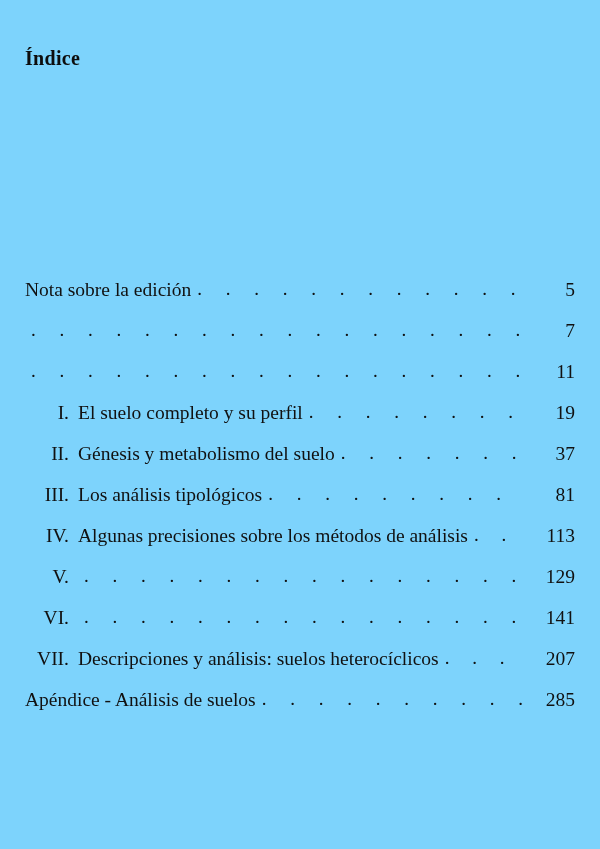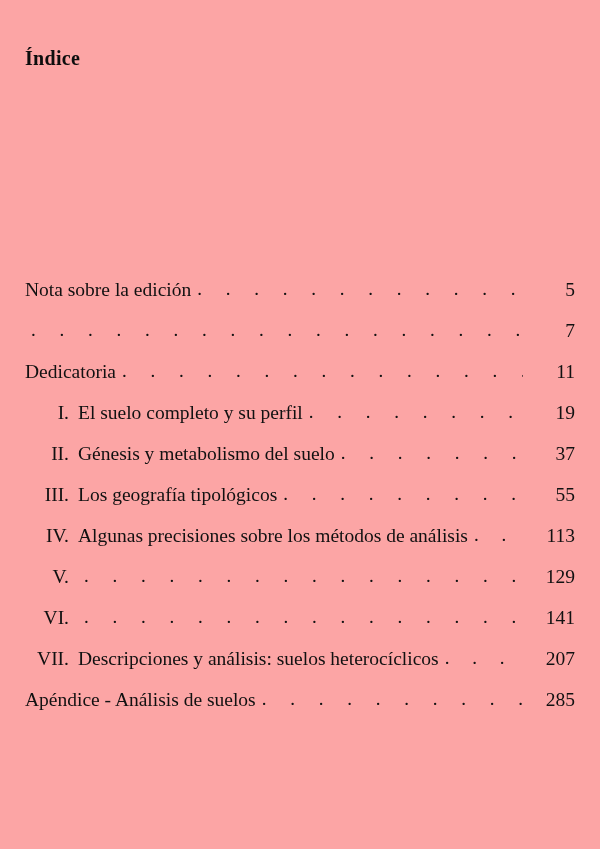--- a/index.html
+++ b/index.html
@@ -11,21 +11,21 @@
     width: 600px;
     height: 849px;
     position: relative;
     font-family: "Liberation Serif", serif;
     color: #111111;
     overflow: hidden;
   }
   .page {
     position: absolute;
     inset: 0;
-    background: #fca5a5;
+    background: #7dd3fc;
   }
   .toc-title {
     position: absolute;
     left: 25px;
     top: 47px;
     font-family: "Liberation Serif", serif;
     font-weight: bold;
     font-size: 20px;
     letter-spacing: 0.3px;
     color: #0d0d0d;
@@ -94,44 +94,43 @@
     </div>
 
     <div class="toc-row">
       <span class="toc-num empty"></span>
       <span class="toc-dots">. . . . . . . . . . . . . . . . . . . . . . . . . . . . . . . . . . . . . . . . . . . . . . .</span>
       <span class="toc-page">7</span>
     </div>
 
     <div class="toc-row">
       <span class="toc-num empty"></span>
-      <span class="toc-label">Dedicatoria</span>
       <span class="toc-dots">. . . . . . . . . . . . . . . . . . . . . . . . . . . . . . . . . . . . . . . . . . . . . . .</span>
       <span class="toc-page">11</span>
     </div>
 
     <div class="toc-row">
       <span class="toc-num">I.</span>
       <span class="toc-label">El suelo completo y su perfil</span>
       <span class="toc-dots">. . . . . . . . . . . . . . . . . . . . . . . . . . . . . . . . . . . . . . . . . . . . . . .</span>
       <span class="toc-page">19</span>
     </div>
 
     <div class="toc-row">
       <span class="toc-num">II.</span>
       <span class="toc-label">Génesis y metabolismo del suelo</span>
       <span class="toc-dots">. . . . . . . . . . . . . . . . . . . . . . . . . . . . . . . . . . . . . . . . . . . . . . .</span>
       <span class="toc-page">37</span>
     </div>
 
     <div class="toc-row">
       <span class="toc-num">III.</span>
-      <span class="toc-label">Los geografía tipológicos</span>
+      <span class="toc-label">Los análisis tipológicos</span>
       <span class="toc-dots">. . . . . . . . . . . . . . . . . . . . . . . . . . . . . . . . . . . . . . . . . . . . . . .</span>
-      <span class="toc-page">55</span>
+      <span class="toc-page">81</span>
     </div>
 
     <div class="toc-row row-tight">
       <span class="toc-num">IV.</span>
       <span class="toc-label">Algunas precisiones sobre los métodos de análisis</span>
       <span class="toc-dots">. . . . . . . . . . . . . . . . . . . . . . . . . . . . . . . . . . . . . . . . . . . . . . .</span>
       <span class="toc-page">113</span>
     </div>
 
     <div class="toc-row">

